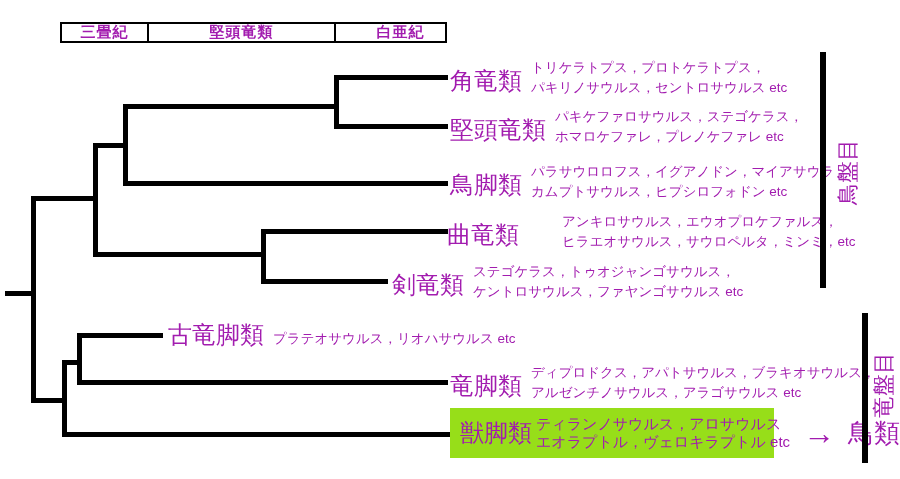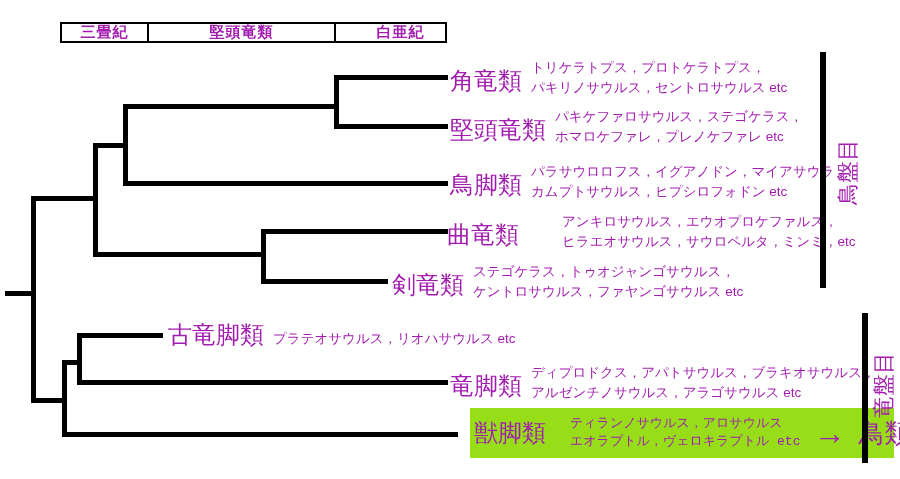--- a/index.html
+++ b/index.html
@@ -22,26 +22,26 @@
   .tc1 { width:85px; } .tc2 { width:187px; } .tc3 { width:111px;padding-left:20px; }
   
   .seg { position:absolute; background:#000; }
   
   .row { position:absolute; display:flex; align-items:center; white-space:nowrap; }
   .gname { font-size:24px; line-height:28px; margin-top:7px; font-weight:500; }
   .species { font-size:13.5px; line-height:20px; margin-left:9px; margin-top:2px; }
   .species.single { margin-top:14px; }
   
   #greenbox {
-    position:absolute; left:470px; top:408px; width:424px; height:50px;
-    display:flex; align-items:center; box-sizing:border-box; padding-left:4px;
+    position:absolute; left:450px; top:408px; width:324px; height:50px;
+    display:flex; align-items:center; box-sizing:border-box; padding-left:10px;
     white-space:nowrap;
   }
   #greenbox .gname { margin-top:0; }
-  #greenbox .species { font-size:13px; line-height:18px; margin-left:24px; margin-top:0;font-family:Liberation Mono, monospace; }
+  #greenbox .species { font-size:15px; line-height:18px; margin-left:4px; margin-top:0; }
   .bigarrow { font-size:32px; font-weight:bold; line-height:30px; margin-left:13px; }
   .birds { font-size:26px; font-weight:500; line-height:30px; margin-left:13px; }
   
   .obar { position:absolute; width:6px; background:#000; }
   .vlabel {
     position:absolute; white-space:nowrap;
     font-size:22px; line-height:26px; font-weight:500;
     transform:rotate(-90deg); transform-origin:center center;
   }
 </style>

